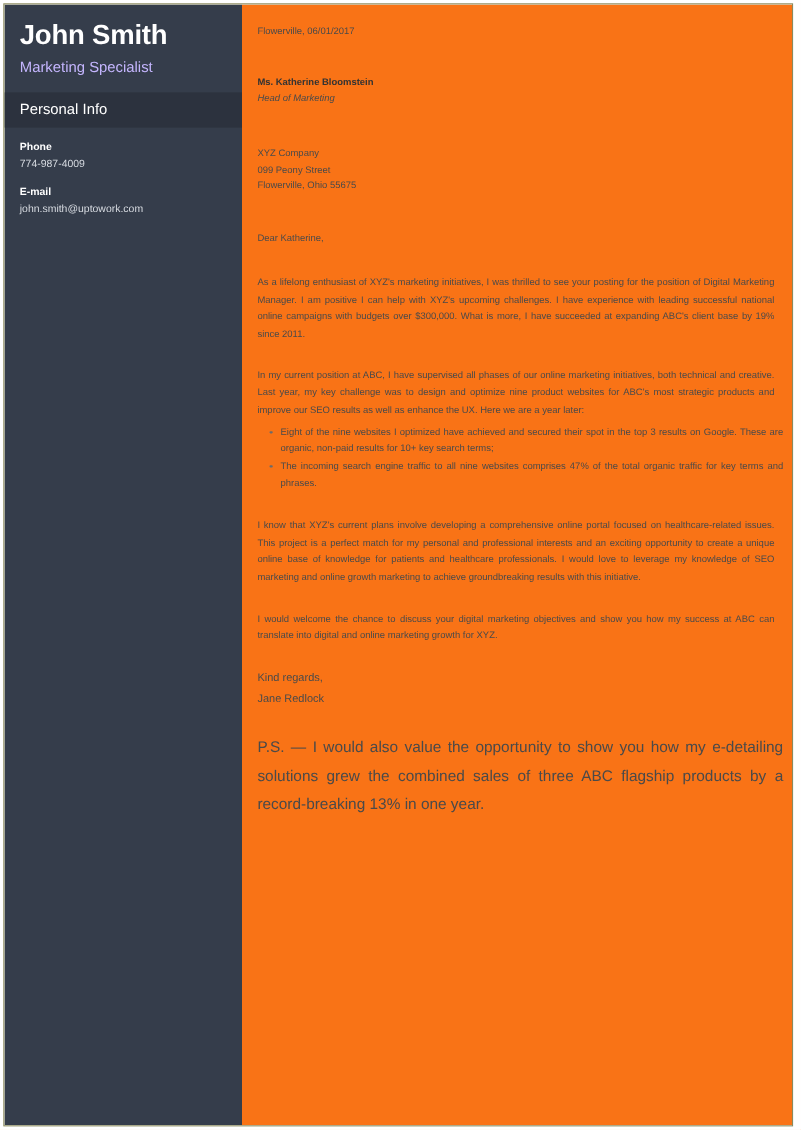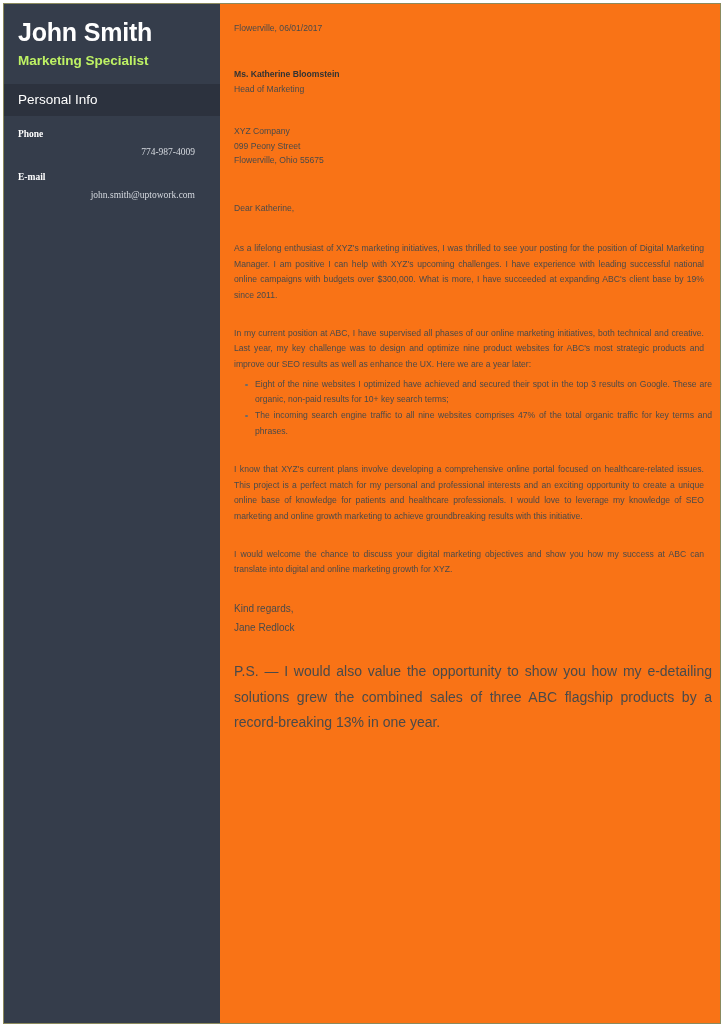--- a/index.html
+++ b/index.html
@@ -61,58 +61,56 @@
   .full-name {
     font-size: 25px;
     font-weight: bold;
     line-height: 1.12;
     letter-spacing: -0.2px;
     color: #ffffff;
     margin: 0 0 7px 0;
   }
   .job-title {
     font-size: 13.5px;
-    font-weight: bold;
-    color: #bef264;
+    font-weight: normal;
+    color: #c4b5fd;
     line-height: 1.2;
     margin: 0;
   }
   .section-band {
     background: #2c323e;
     padding: 8px 14px 8px 14px;
     margin: 3px 0 0 0;
   }
   .section-band-title {
     font-size: 13.5px;
     font-weight: normal;
     color: #ffffff;
     line-height: 1.2;
     margin: 0;
   }
   .contact-block {
-    padding: 12px 20px 0 14px;
-    font-family: Liberation Serif, serif;
+    padding: 12px 9px 0 14px;
   }
   .contact-item {
     margin-bottom: 12px;
   }
   .contact-label {
     font-size: 9.5px;
     font-weight: bold;
     color: #ffffff;
     line-height: 1.35;
     margin: 0 0 3px 0;
   }
   .contact-value {
     font-size: 9.5px;
     font-weight: normal;
     color: #d6dae0;
     line-height: 1.35;
-    margin: 5px;
-    text-align: right;
+    margin: 0;
   }
 
   
   .letter {
     flex: 1 1 auto;
     background: #f97316;
     box-sizing: border-box;
     padding: 18px 10px 0 14px;
     color: #4a4a4a;
   }
@@ -130,23 +128,24 @@
   }
   .recipient-name {
     font-size: 8.6px;
     font-weight: bold;
     color: #333333;
     line-height: 1.5;
     margin: 0 0 2px 0;
   }
   .recipient-role {
     font-size: 8.6px;
+    font-style: italic;
     color: #4a4a4a;
     line-height: 1.5;
-    margin: 0 0 28px 0;
+    margin: 0 0 36px 0;
   }
   .addr-line {
     font-size: 8.6px;
     line-height: 1.67;
     color: #4a4a4a;
     margin: 0;
   }
   .address-block {
     margin: 0 0 35px 0;
   }

